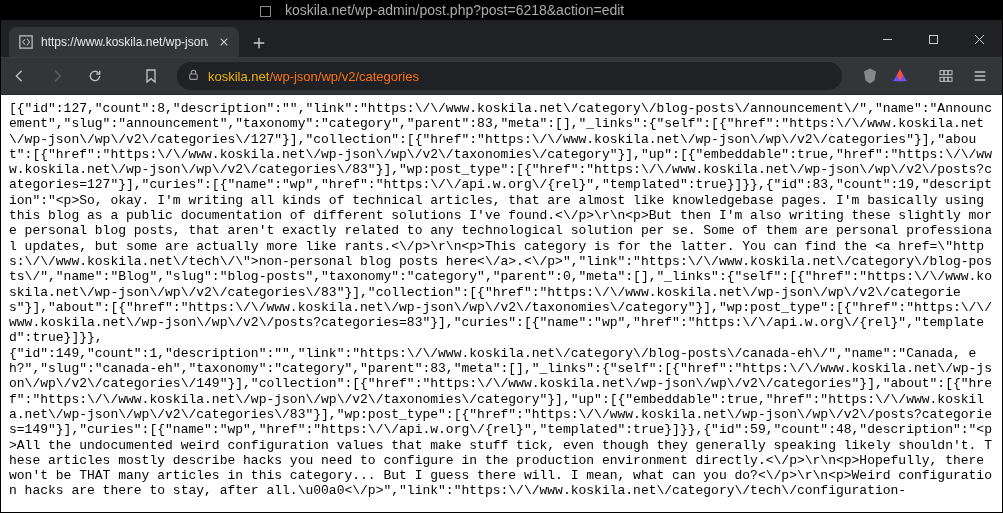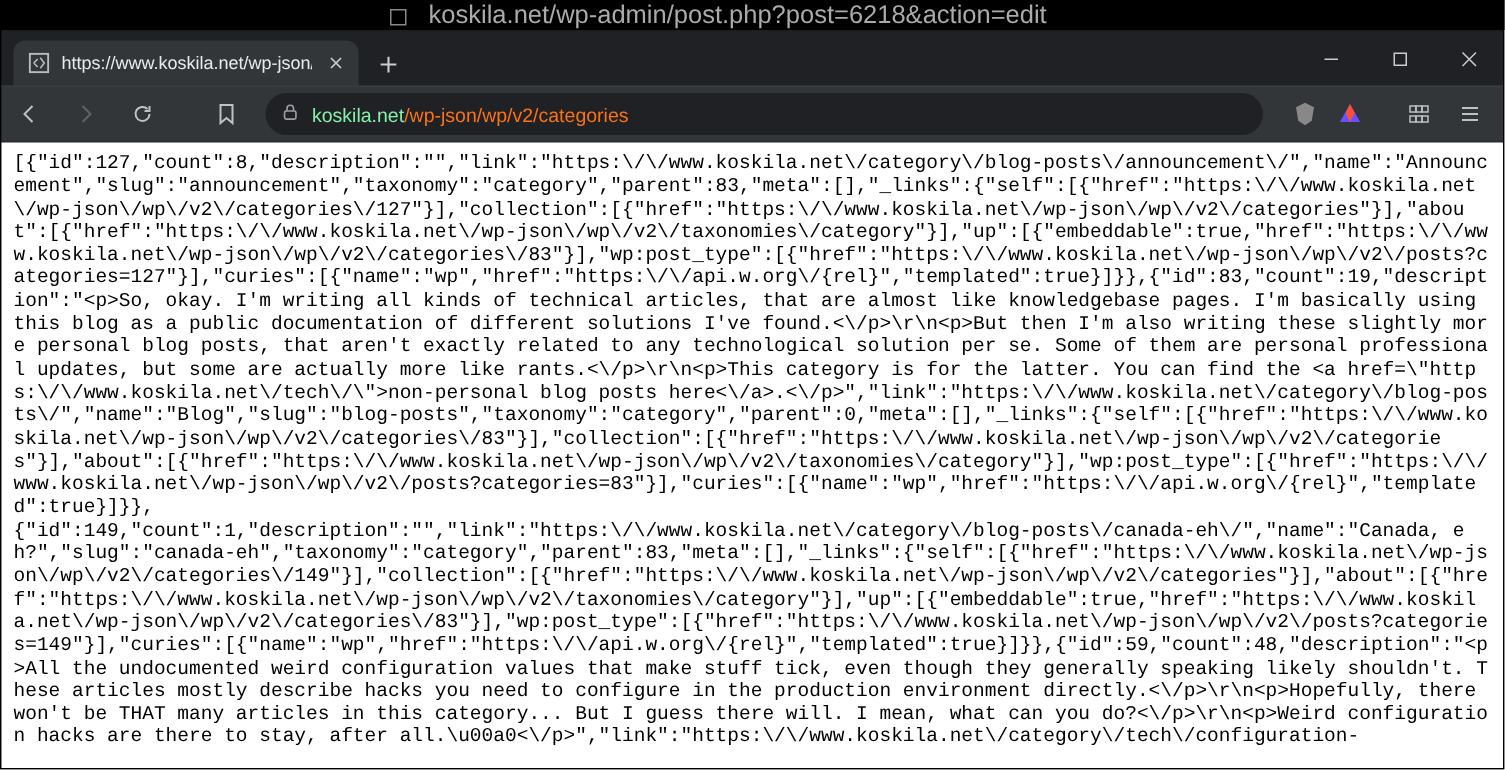--- a/index.html
+++ b/index.html
@@ -20,21 +20,21 @@
     border: 1px solid #000;
   }
   .another-window-hint {
     position: absolute;
     top: 0;
     left: 0;
     width: 1003px;
     height: 20px;
     background: #000;
     color: #aaa;
-    font-size: 17px;
+    font-size: 14px;
     font-family: "Segoe UI", Arial, sans-serif;
     line-height: 20px;
     padding-left: 260px;
     overflow: hidden;
     white-space: nowrap;
   }
   .another-window-hint .icon {
     display:inline-block;width:11px;height:11px;border:1px solid #888;position:relative;top:2px;margin-right:10px;
   }
   .titlebar {
@@ -86,21 +86,21 @@
   }
   .iconbtn {
     width:32px;height:30px;display:flex;align-items:center;justify-content:center;color:#bfc1c4;border-radius:4px;
   }
   .iconbtn.disabled{color:#5f6368;}
   .iconbtn svg{width:16px;height:16px;}
   .urlbox {
     flex:1 1 auto;height:28px;background:#202124;border-radius:14px;display:flex;align-items:center;padding:0 10px;gap:8px;color:#e8eaed;font-size:13px;margin:0 6px;
   }
   .urlbox .lock{color:#9aa0a6;}
-  .urlbox .host{color:#86efac;text-align:center;}
+  .urlbox .host{color:#eab308;text-align:center;}
   .urlbox .path{color:#f97316;}
   .right-icons{display:flex;align-items:center;gap:2px;margin-left:4px;}
   .brave-icon{width:28px;height:28px;display:flex;align-items:center;justify-content:center;}
   .brave-icon svg{width:18px;height:18px;}
   .content {
     flex:1 1 auto;background:#fff;color:#000;overflow:auto;
     font-family: "Consolas","Courier New",monospace;
     font-size:13px;
     line-height:15.3px;
     padding:6px 8px 0 8px;

